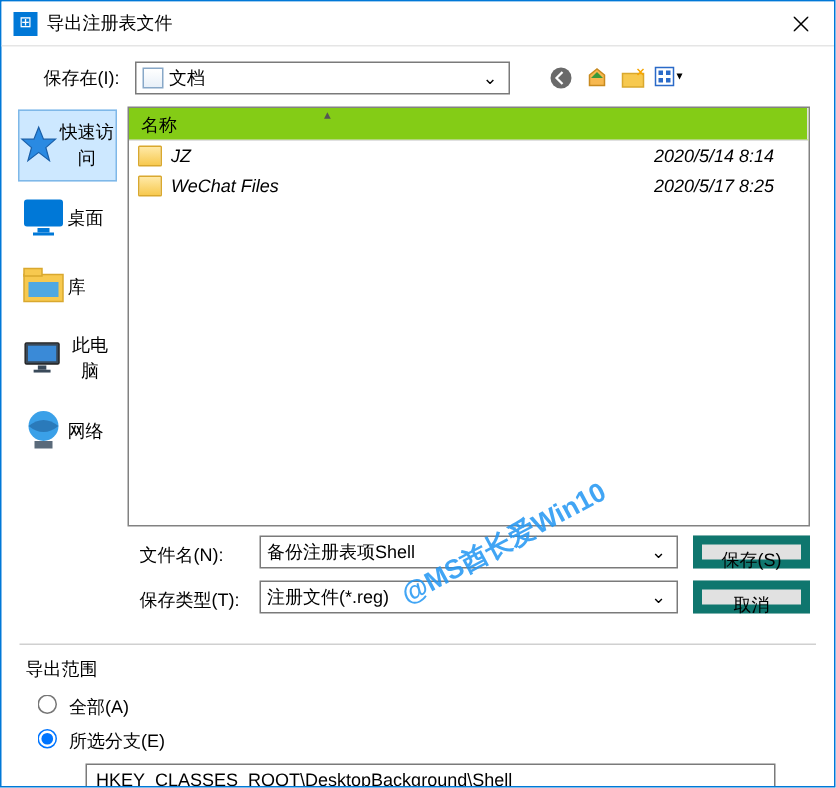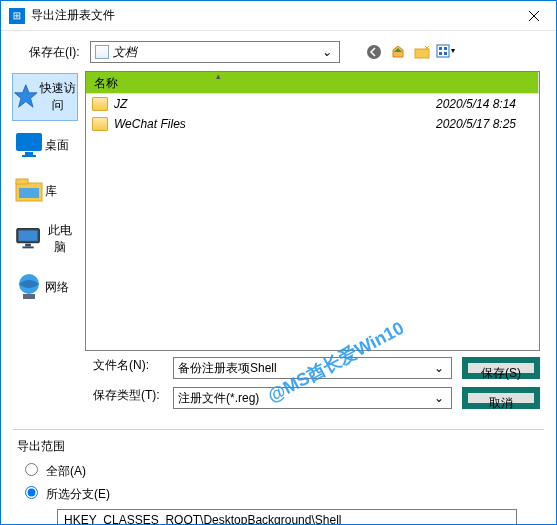--- a/index.html
+++ b/index.html
@@ -5,21 +5,21 @@
 * { box-sizing: border-box; margin: 0; padding: 0; font-family: "Microsoft YaHei", "Segoe UI", sans-serif; font-size: 12px; }
 body { background: #fff; width: 557px; height: 525px; border: 1px solid #0078d7; overflow: hidden; }
 .titlebar { height: 30px; background: #fff; display: flex; align-items: center; padding: 0 0 0 8px; border-bottom: 1px solid #e5e5e5; }
 .titlebar .ticon { width: 16px; height: 16px; background: #0078d7; margin-right: 6px; display: flex; align-items: center; justify-content: center; }
 .titlebar .ticon span { color: #fff; font-size: 10px; line-height: 1; }
 .titlebar .title { flex: 1; }
 .titlebar .close { width: 45px; height: 30px; display: flex; align-items: center; justify-content: center; cursor: pointer; }
 .titlebar .close svg { width: 10px; height: 10px; }
 .toprow { display: flex; align-items: center; padding: 10px 16px 8px 28px; gap: 6px; }
 .toprow .lbl { margin-right: 4px; }
-.toprow .combo { flex: 1; display: flex; align-items: center; border: 1px solid #7a7a7a; height: 22px; background: #fff; padding: 0 4px; max-width: 250px; font-style: italic; }
+.toprow .combo { flex: 1; display: flex; align-items: center; border: 1px solid #7a7a7a; height: 22px; background: #fff; padding: 0 4px; max-width: 250px; }
 .toprow .combo .docicon { width: 14px; height: 14px; margin-right: 4px; background: linear-gradient(#fff,#e8f0f8); border: 1px solid #88a8c8; }
 .toprow .combo .txt { flex: 1; }
 .toprow .combo .dd { width: 16px; text-align: center; }
 .toolbar-icons { display: flex; gap: 4px; align-items: center; margin-left: 18px; }
 .tbic { width: 20px; height: 20px; display: flex; align-items: center; justify-content: center; cursor: pointer; }
 .mid { display: flex; padding: 0 16px 0 8px; height: 280px; }
 .places { width: 72px; display: flex; flex-direction: column; align-items: center; gap: 2px; padding-top: 2px; }
 .place { width: 66px; display: flex; flex-direction: row; align-items: center; padding: 4px 0 6px 0; cursor: pointer; border: 1px solid transparent; }
 .place.sel { background: #cde8ff; border: 1px solid #7fb8e8; }
 .place .pic { width: 32px; height: 32px; }
@@ -29,21 +29,21 @@
 .fhdr .col { padding: 3px 8px; border-right: 1px solid #e0e0e0; }
 .fhdr .col.name { flex: 1; }
 .fhdr .col.date { width: 120px; }
 .fhdr .sortmark { position: absolute; left: 130px; top: -1px; font-size: 9px; color: #555; }
 .frow { display: flex; align-items: center; height: 20px; padding: 0 6px; cursor: pointer; font-style: italic; }
 .frow .fic { width: 16px; height: 14px; margin-right: 6px; }
 .frow .fname { flex: 1; }
 .frow .fdate { width: 114px; text-align: center; }
 .folder-ic { background: linear-gradient(#ffe9a6,#f7c94f); border: 1px solid #d9a82e; border-radius: 1px; }
 .bottomfields { padding: 6px 16px 10px 92px; }
-.bfrow { display: flex; align-items: flex-start; margin-bottom: 8px; gap: 10px; }
+.bfrow { display: flex; align-items: flex-end; margin-bottom: 8px; gap: 10px; }
 .bfrow .bflbl { width: 70px; }
 .bfrow .bfinput { flex: 1; display: flex; align-items: center; border: 1px solid #7a7a7a; height: 22px; background: #fff; padding: 0 4px; }
 .bfrow .bfinput input { border: none; outline: none; flex: 1; font-size: 12px; }
 .bfrow .bfinput .dd { width: 16px; text-align: center; }
 .bfrow .btn { width: 78px; height: 22px; border: 6px solid #0f766e; background: #e1e1e1; cursor: pointer; text-align: center; line-height: 20px; }
 .sep { border-top: 1px solid #d0d0d0; margin: 2px 12px 0 12px; }
 .export { padding: 8px 16px 8px 16px; }
 .export .grplbl { margin-bottom: 8px; }
 .radio-row { display: flex; align-items: flex-start; margin: 6px 0 6px 8px; gap: 4px; }
 .radio-row input { margin-right: 4px; }

